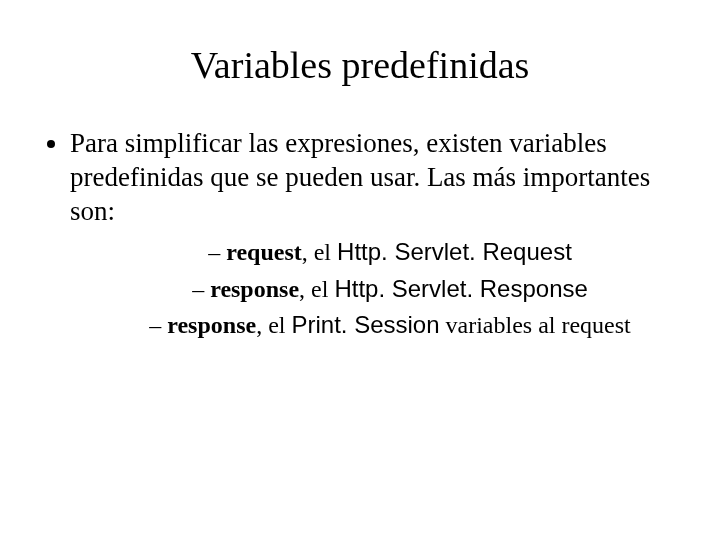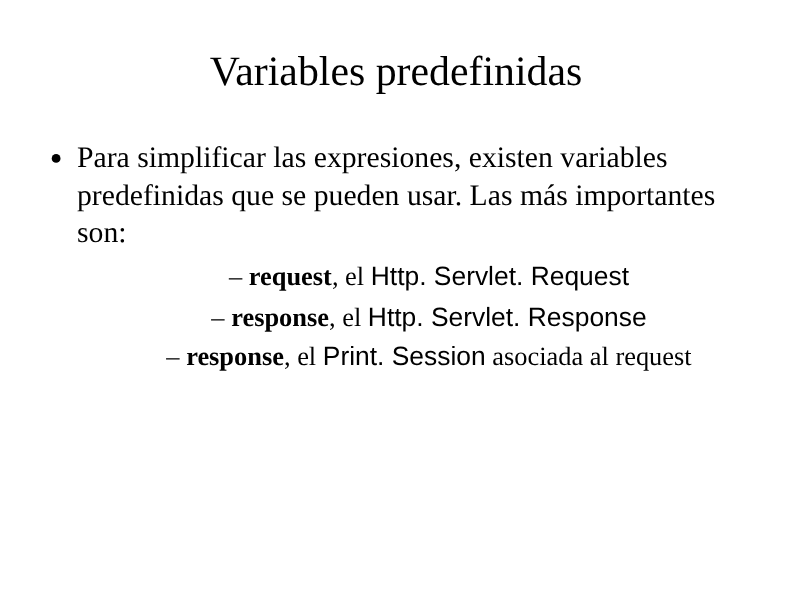--- a/index.html
+++ b/index.html
@@ -60,17 +60,17 @@
 
 <div class="slide">
   <h1 class="title">Variables predefinidas</h1>
 
   <ul class="level1">
     <li>
       <span>Para simplificar las expresiones, existen variables predefinidas que se pueden usar. Las más importantes son:</span>
       <ul class="level2">
         <li><span class="bold"> request</span><span>, el </span><span class="sans">Http. Servlet. Request</span><span></span></li>
         <li><span class="bold">response</span><span>, el </span><span class="sans">Http. Servlet. Response</span><span></span></li>
-        <li><span class="bold">response</span><span>, el </span><span class="sans">Print. Session</span><span> asociada al request</span></li>
+        <li><span class="bold">response</span><span>, el </span><span class="sans">Print. Session</span><span> variables al request</span></li>
       </ul>
     </li>
   </ul>
 </div>
 
 </body></html>

